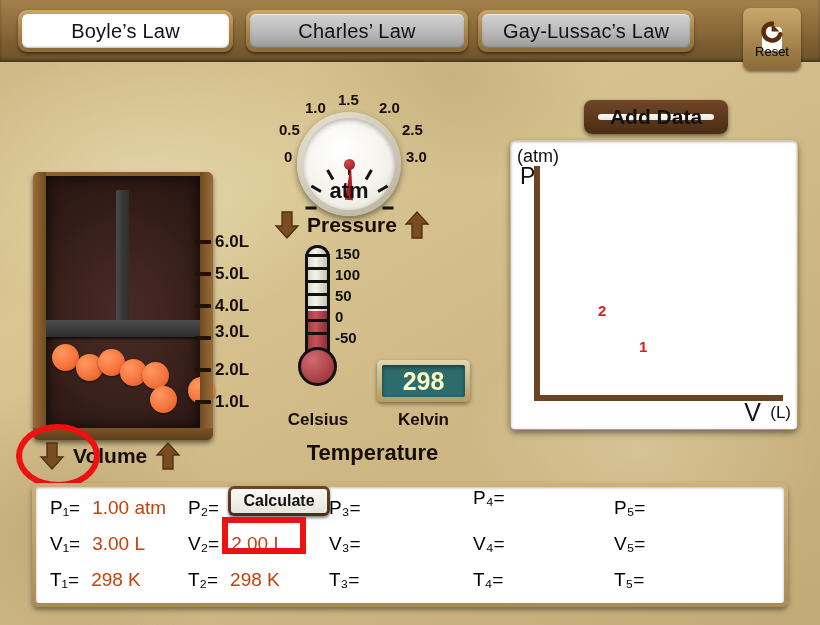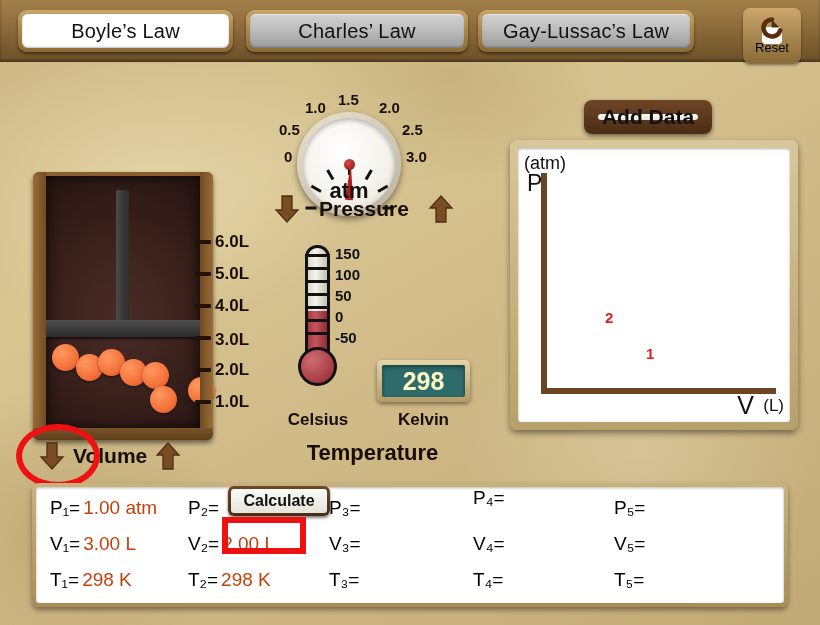--- a/index.html
+++ b/index.html
@@ -27,21 +27,21 @@
     box-shadow:0 2px 3px rgba(0,0,0,.45);}
   .tab .face{width:100%;height:100%;border-radius:6px;
     display:flex;align-items:center;justify-content:center;
     font-size:20px;color:#111;letter-spacing:.2px;
     box-shadow:inset 0 1px 1px rgba(255,255,255,.55), inset 0 -1px 2px rgba(0,0,0,.25);}
   .tab.active .face{background:#ffffff;}
   .tab.inactive .face{background:linear-gradient(180deg,#d2d2d2 0%,#bcbcbc 48%,#9b9b9b 100%);}
   #tab0{left:18px;width:215px;}
   #tab1{left:246px;width:222px;}
   #tab2{left:478px;width:216px;}
-  #resetbtn{position:absolute;left:743px;top:8px;width:58px;height:55px;border-radius:7px;
+  #resetbtn{position:absolute;left:743px;top:8px;width:58px;height:62px;border-radius:7px;
     background:linear-gradient(180deg,#c9a76c,#8a6a36);padding:19px;box-sizing:border-box;
     box-shadow:0 2px 3px rgba(0,0,0,.45);}
   #resetbtn .face{width:100%;height:100%;background:#fff;border-radius:4px;
     display:flex;flex-direction:column;align-items:center;justify-content:center;}
   #resetbtn .lbl{font-size:13px;color:#000;line-height:12px;margin-top:-1px;}
 
   
   #cyl{position:absolute;left:33px;top:172px;width:180px;height:268px;}
   #cylframe{position:absolute;inset:0;border-radius:6px;
     background:linear-gradient(180deg,#8a5f2e,#6d4a22);
@@ -94,22 +94,22 @@
     transform-origin:4px 36px;}
   #needle i{display:block;width:0;height:0;margin:0 auto;
     border-left:4px solid transparent;border-right:4px solid transparent;
     border-bottom:36px solid #b01c1c;}
   #hub{position:absolute;left:50%;top:50%;width:11px;height:11px;margin:-5px 0 0 -5px;
     border-radius:50%;background:radial-gradient(circle at 35% 32%,#d34a4a,#8e1414);}
   #atmlbl{position:absolute;left:0;bottom:6px;width:100%;text-align:center;
     font-size:22px;font-weight:bold;color:#111;}
   .glabel{position:absolute;font-size:15px;font-weight:bold;color:#1a0d05;white-space:nowrap;}
 
-  #presctl{position:absolute;left:273px;top:192px;width:175px;height:34px;
-    display:flex;align-items:center;gap:18px;}
+  #presctl{position:absolute;left:273px;top:208px;width:175px;height:34px;
+    display:flex;align-items:center;gap:6px;}
   #presctl .txt{font-size:21px;font-weight:bold;color:#1a0d05;}
 
   
   #thermo{position:absolute;left:295px;top:245px;width:44px;height:145px;}
   #tstem{position:absolute;left:10px;top:0;width:25px;height:112px;border-radius:12px 12px 0 0;
     background:linear-gradient(90deg,#d8d8cb,#f4f4ea 40%,#c4c4b5);
     border:3px solid #111;box-sizing:border-box;}
   #tfill{position:absolute;left:13px;top:66px;width:19px;height:58px;
     background:linear-gradient(90deg,#a33b42,#c4545c 40%,#8f2e35);}
   #tbulb{position:absolute;left:3px;top:102px;width:39px;height:39px;border-radius:50%;
@@ -127,47 +127,47 @@
   #kbox .lcd{width:100%;height:100%;border-radius:2px;background:#2e6b6b;
     display:flex;align-items:center;justify-content:center;
     font-size:25px;font-weight:bold;color:#fef9c3;
     box-shadow:inset 0 2px 4px rgba(0,0,0,.45);}
   #kelvinlbl{position:absolute;left:377px;top:410px;width:93px;text-align:center;
     font-size:17px;font-weight:bold;color:#1a0d05;}
   #templbl{position:absolute;left:270px;top:440px;width:205px;text-align:center;
     font-size:22px;font-weight:bold;color:#1a0d05;}
 
   
-  #adddata{position:absolute;left:584px;top:100px;width:128px;height:34px;border-radius:8px;
+  #adddata{position:absolute;left:584px;top:100px;width:144px;height:34px;border-radius:8px;
     background:linear-gradient(180deg,#6f4626,#4a2c14);padding:14px;box-sizing:border-box;
     box-shadow:0 2px 4px rgba(0,0,0,.5);}
   #adddata .face{width:100%;height:100%;border-radius:5px;
     background:linear-gradient(180deg,#fbfbf7,#e9e7dd);
     display:flex;align-items:center;justify-content:center;
     font-size:21px;font-weight:bold;color:#111;}
   #graph{position:absolute;left:510px;top:140px;width:288px;height:290px;border-radius:7px;
-    background:linear-gradient(180deg,#d8c79a,#b8a06a);padding:8px;box-sizing:border-box;
+    background:linear-gradient(180deg,#d8c79a,#b8a06a);padding:1px;box-sizing:border-box;
     box-shadow:0 3px 6px rgba(0,0,0,.45);}
   #plot{position:relative;width:100%;height:100%;background:#fff;border-radius:3px;
     box-shadow:inset 0 1px 3px rgba(0,0,0,.3);overflow:hidden;}
   #yaxis{position:absolute;left:23px;top:25px;width:6px;bottom:28px;background:#6b4423;}
   #xaxis{position:absolute;left:23px;bottom:28px;height:6px;right:14px;background:#6b4423;}
   #atmunit{position:absolute;left:6px;top:5px;font-size:18px;color:#111;}
   #plbl{position:absolute;left:9px;top:22px;font-size:23px;color:#111;}
   #vlbl{position:absolute;right:36px;bottom:2px;font-size:25px;color:#111;}
   #vunit{position:absolute;right:6px;bottom:6px;font-size:17px;color:#111;}
   .dpt{position:absolute;font-size:15px;font-weight:bold;color:#e02020;}
 
   
   #table{position:absolute;left:32px;top:483px;width:756px;height:124px;border-radius:7px;
     background:linear-gradient(180deg,#cbb27d,#a98d57);padding:4px;box-sizing:border-box;
     box-shadow:0 3px 5px rgba(0,0,0,.4);}
   #tinner{position:relative;width:100%;height:100%;background:#fff;border-radius:3px;
     box-shadow:inset 0 1px 3px rgba(0,0,0,.28);}
-  .cell{position:absolute;display:flex;align-items:baseline;gap:3px;white-space:nowrap;}
+  .cell{position:absolute;display:flex;align-items:baseline;gap:12px;white-space:nowrap;}
   .ckey{font-size:19px;color:#000;}
   .cval{font-size:19px;color:#c2410c;}
   #calcbtn{position:absolute;left:228px;top:486px;width:102px;height:30px;border-radius:6px;
     background:linear-gradient(180deg,#6f4626,#4a2c14);padding:3px;box-sizing:border-box;
     box-shadow:0 2px 3px rgba(0,0,0,.5);}
   #calcbtn .face{width:100%;height:100%;border-radius:3px;
     background:linear-gradient(180deg,#fbfbf7,#e6e4da);
     display:flex;align-items:center;justify-content:center;
     font-size:16px;font-weight:bold;color:#111;}
   #redbox{position:absolute;left:222px;top:517px;width:84px;height:37px;
@@ -220,21 +220,21 @@
   </div>
 
   <div id="volscale">
     <div class="vtick" style="top:68px;"></div>
     <div class="vlabel" style="top:70px;">6.0L</div>
     <div class="vtick" style="top:100px;"></div>
     <div class="vlabel" style="top:102px;">5.0L</div>
     <div class="vtick" style="top:132px;"></div>
     <div class="vlabel" style="top:134px;">4.0L</div>
     <div class="vtick" style="top:164px;"></div>
-    <div class="vlabel" style="top:168px;">3.0L</div>
+    <div class="vlabel" style="top:160px;">3.0L</div>
     <div class="vtick" style="top:196px;"></div>
     <div class="vlabel" style="top:198px;">2.0L</div>
     <div class="vtick" style="top:228px;"></div>
     <div class="vlabel" style="top:230px;">1.0L</div>
   </div>
 
   <div id="volctl">
     <span class="arw">
       <svg class="arw" viewBox="0 0 28 30">
         <path d="M9 2 h10 v14 h6 L14 28 L3 16 h6 Z" fill="#7a4c22" stroke="#4e2f12" stroke-width="1.3"></path>

